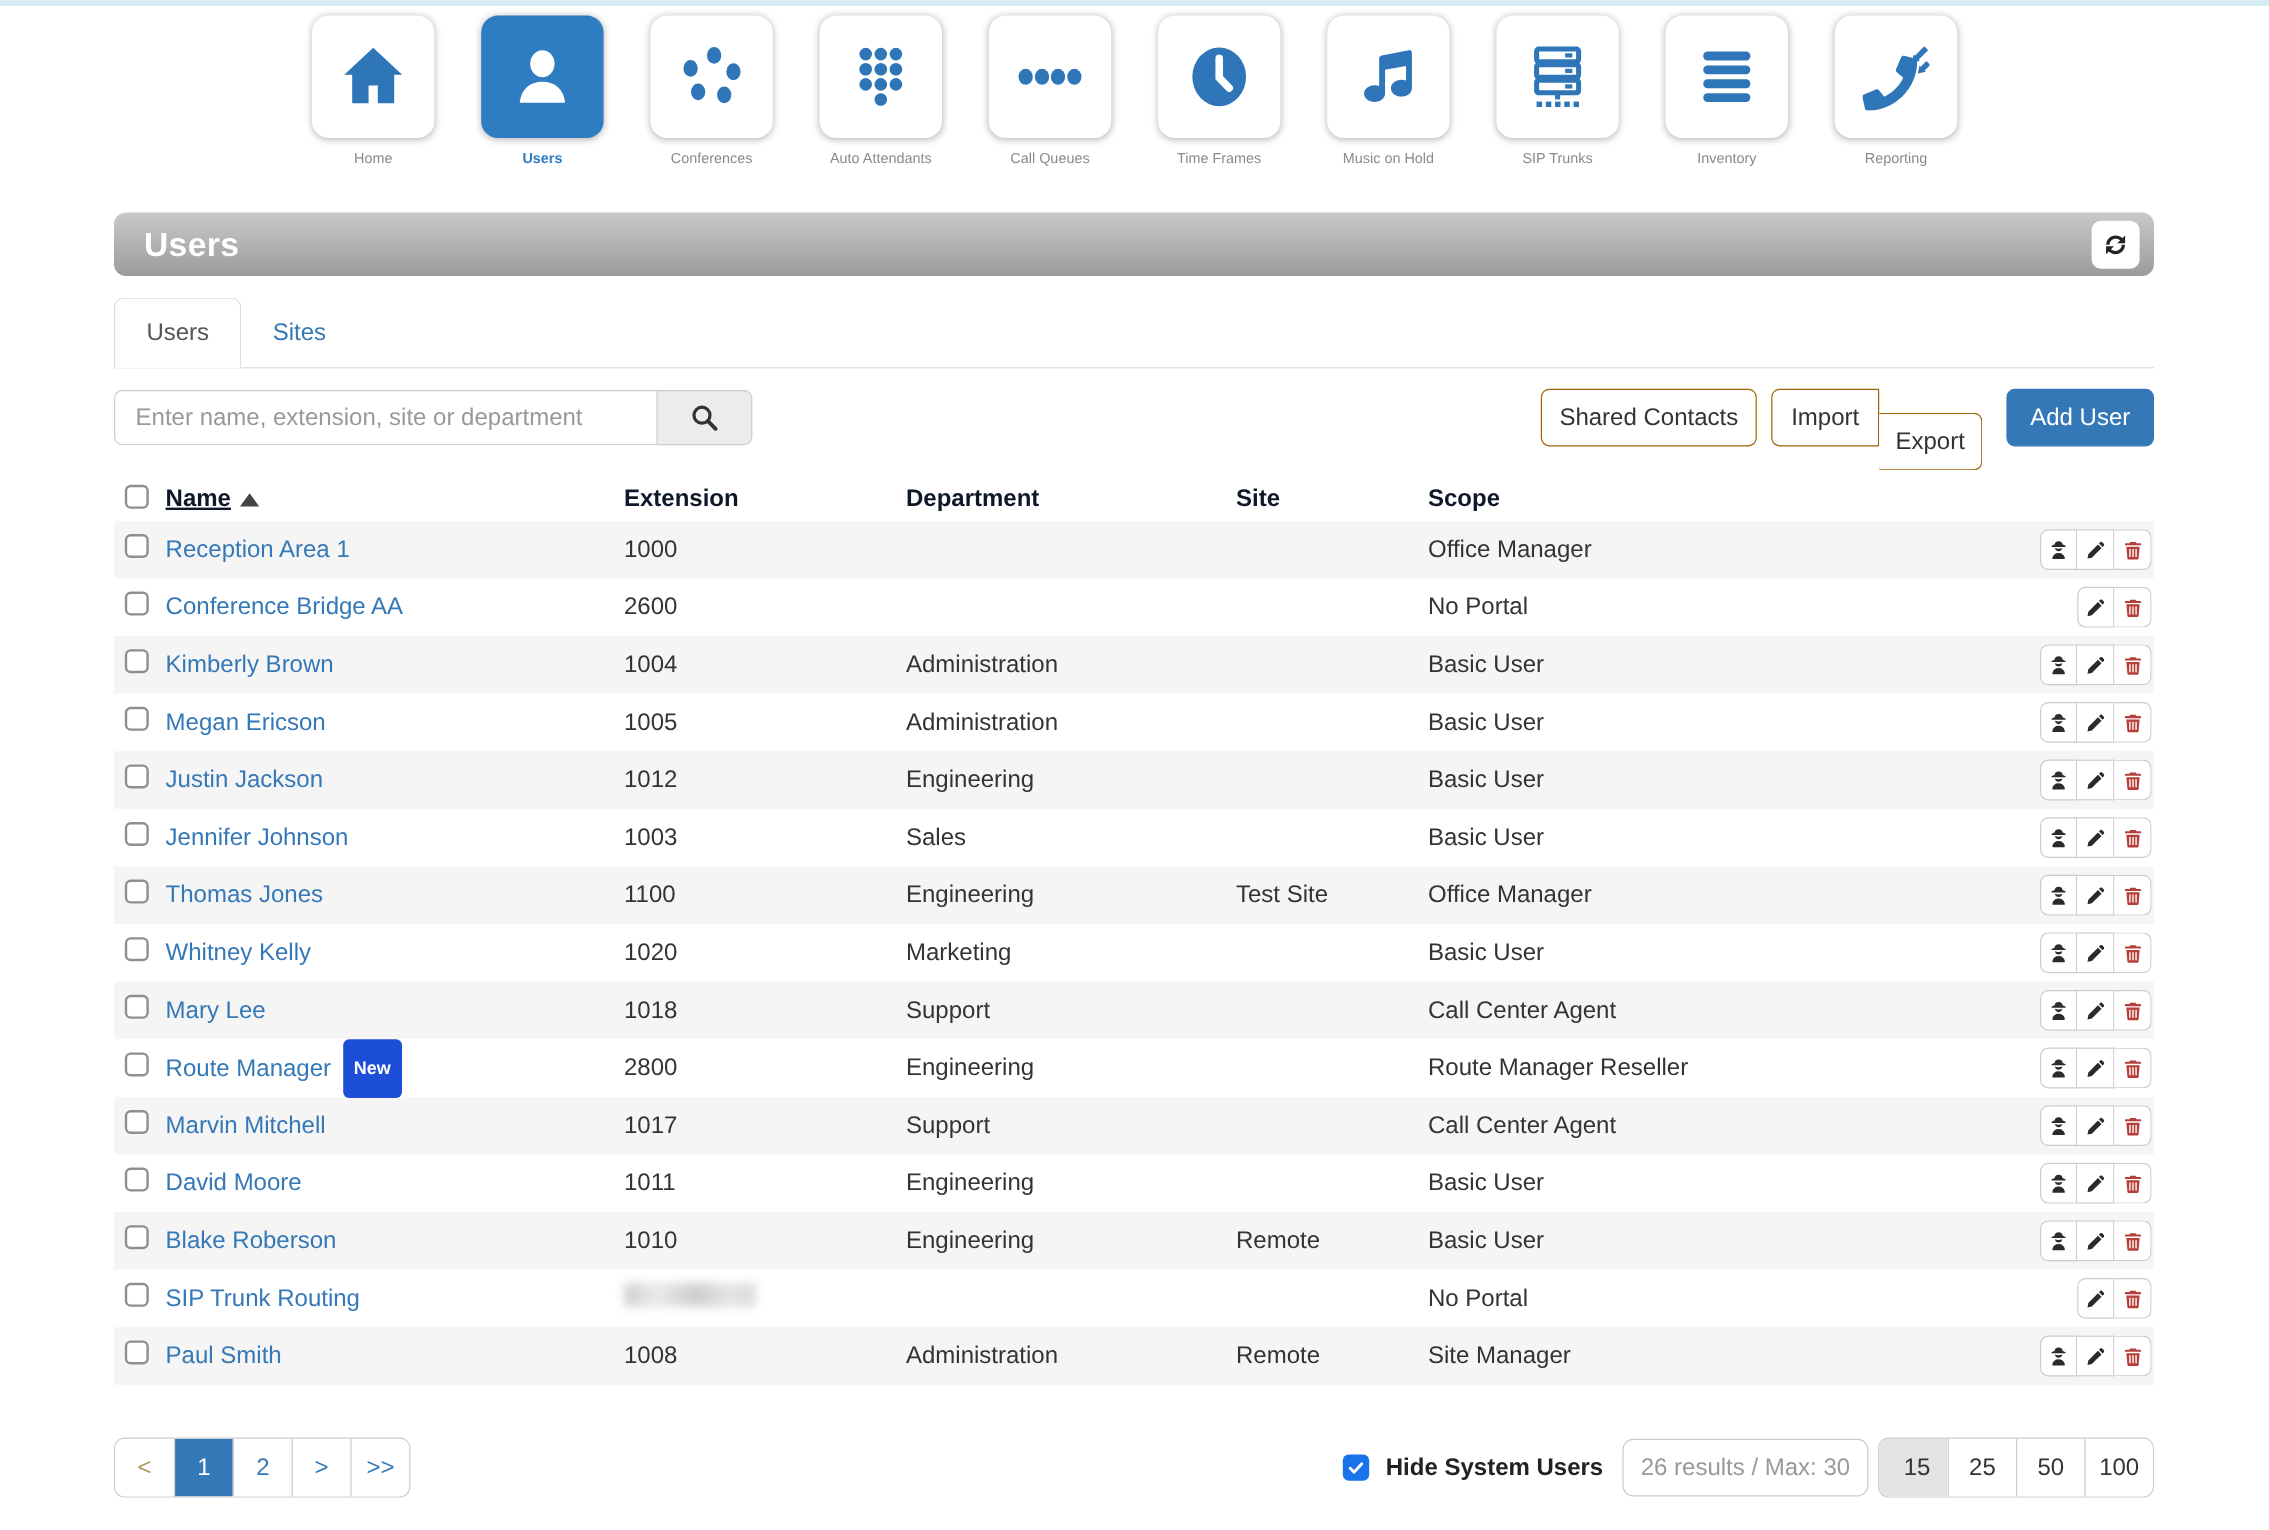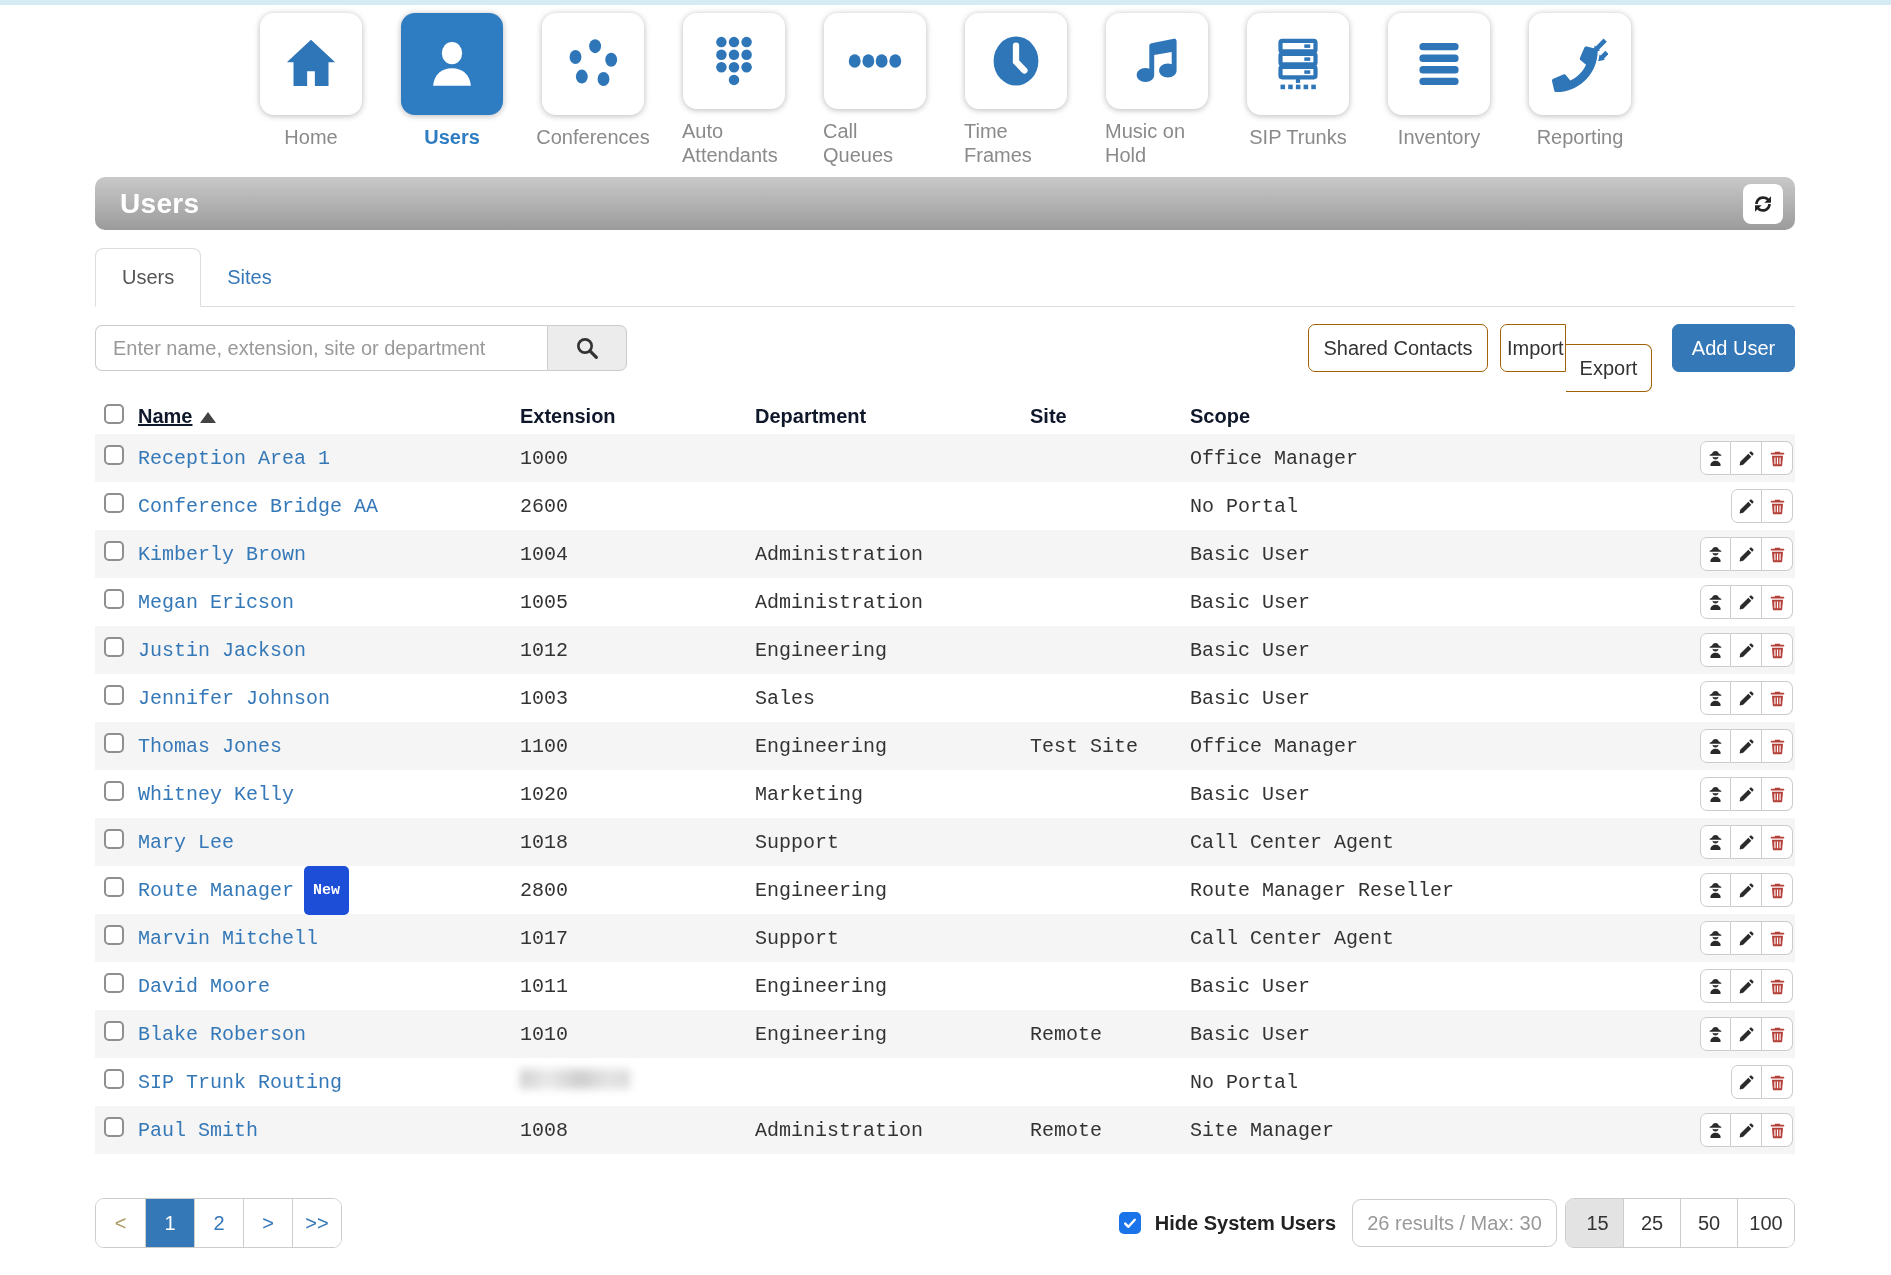--- a/index.html
+++ b/index.html
@@ -15,21 +15,21 @@
   
   .nav { height:162px; display:flex; justify-content:center; gap:37px; padding-top:8px; }
   .nav-item { width:104px; display:flex; flex-direction:column; align-items:center; cursor:pointer; }
   .nav-card {
     width:102px; height:102px; background:#fff; border-radius:14px;
     box-shadow:0 1px 6px rgba(0,0,0,.28);
     display:flex; align-items:center; justify-content:center; color:#2e76b8;
   }
   .nav-card svg { width:56px; height:56px; fill:currentColor; }
   .nav-item.active .nav-card { background:#2e7cc1; color:#fff; }
-  .nav-label { margin-top:10px; font-size:20px; line-height:1.2; color:#8a8a8a; text-align:left; }
+  .nav-label { margin-top:10px; font-size:12px; line-height:1.2; color:#8a8a8a; text-align:right; }
   .nav-item.active .nav-label { color:#2e7cc1; font-weight:bold; }
 
   
   .content { width:1700px; margin-left:95px; }
 
   .titlebar {
     height:53px; margin-top:10px; border-radius:10px;
     background:linear-gradient(#c9c9c9,#9b9b9b);
     display:flex; align-items:center; justify-content:space-between;
     padding:0 12px 0 25px;
@@ -63,21 +63,21 @@
     background:#ececec; display:flex; align-items:center; justify-content:center;
     color:#333; cursor:pointer;
   }
   .search-btn svg { width:24px; height:24px; }
   .spacer { flex:1; }
   .btn {
     height:48px; border:1px solid #a16207; background:#fff; color:#333;
     font-size:20px; font-family:inherit; cursor:pointer;
   }
   .btn-shared { width:180px; border-radius:7px; margin-right:12px; }
-  .btn-import { width:66px; border-radius:7px 0 0 7px; }
+  .btn-import { width:90px; border-radius:7px 0 0 7px; }
   .btn-export { width:86px; border-radius:0 7px 7px 0; border-left:none;margin-top:40px; }
   .btn-add { width:123px; border:1px solid #3578b7; background:#3578b7; color:#fff; border-radius:7px; margin-left:20px; }
 
   
   .thead { margin-top:27px; height:35px; display:flex; align-items:center; font-weight:bold; color:#0f172a; font-size:20px; }
   .c-cb    { width:43px; padding-left:9px; }
   .c-name  { width:382px; }
   .c-ext   { width:235px; }
   .c-dept  { width:275px; }
   .c-site  { width:160px; }
@@ -87,21 +87,21 @@
   .name-h { text-decoration:underline; }
   .sort-caret {
     width:0; height:0; display:inline-block; margin-left:8px;
     border-left:8px solid transparent; border-right:8px solid transparent;
     border-bottom:11px solid #444;
   }
   .cb {
     width:20px; height:20px; border:2px solid #8f8f8f; border-radius:5px;
     background:#fff; display:inline-block; cursor:pointer;
   }
-  .tbody .trow { height:48px; display:flex; align-items:center; font-size:20px;font-family:Liberation Mono, monospace; }
+  .tbody .trow { height:48px; display:flex; align-items:center; font-size:20px; }
   .trow.stripe { background:#f5f5f5; }
   .namelink { color:#3578b7; text-decoration:none; cursor:pointer; }
   .badge-new {
     background:#1d4ed8; color:#fff; font-size:15px; font-weight:bold;
     border-radius:5px; padding:16px 9px; margin-left:10px; display:inline-block;
     vertical-align:2px;
   }
   .blur-blob {
     display:inline-block; width:110px; height:20px; border-radius:3px;
     background:linear-gradient(90deg,#c0c0c0,#e3e3e3 25%,#bdbdbd 55%,#dcdcdc 80%,#cfcfcf);

